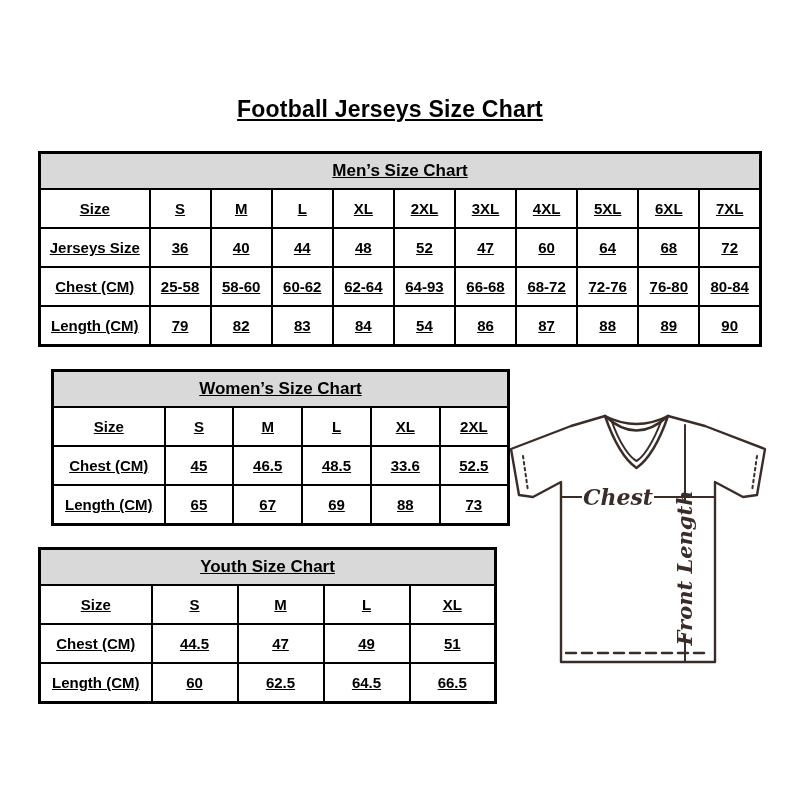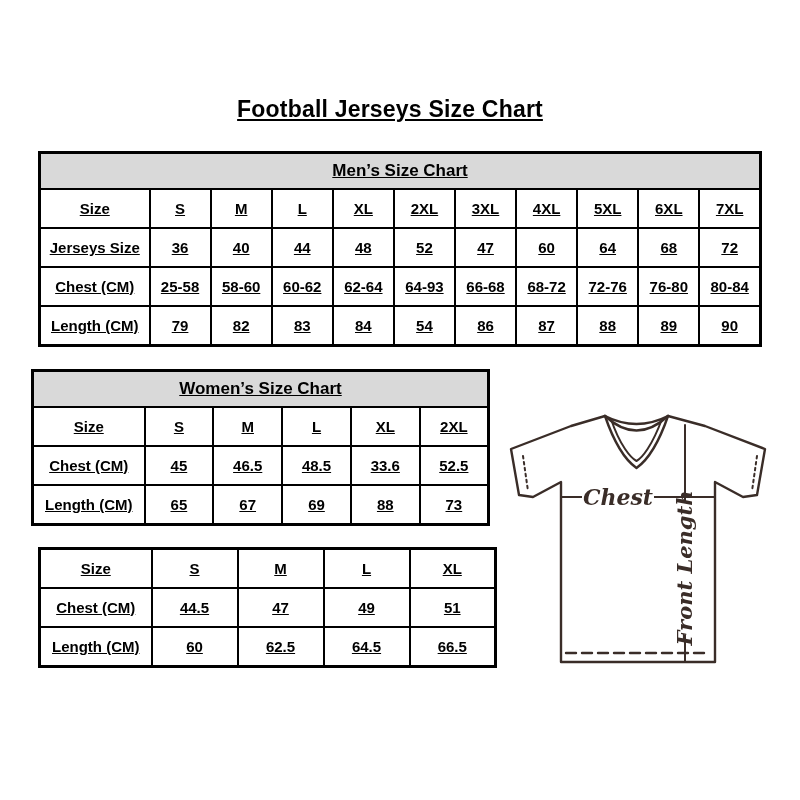--- a/index.html
+++ b/index.html
@@ -20,21 +20,21 @@
   }
   .page-title{
     position:absolute;top:96px;left:0;width:780px;
     text-align:center;
     font-size:23px;font-weight:bold;
     letter-spacing:0.2px;
     text-decoration:underline;
   }
   .table-host{position:absolute;}
   #men-host{left:38px;top:151px;}
-  #women-host{left:31px;top:369px;}
+  #women-host{left:51px;top:369px;}
   #youth-host{left:38px;top:547px;}
   table.size-table{
     border-collapse:collapse;
     table-layout:fixed;
     background:#fff;
     border:3px solid var(--table-border,#000);
     text-decoration:underline;
   }
   #men-host table.size-table{width:724px;}
   #women-host table.size-table,
@@ -199,20 +199,23 @@
     <table class="size-table">
       <colgroup>
         <col style="width: 112px;">
         <col>
         <col>
         <col>
         <col>
       </colgroup>
       <tbody>
         <tr>
+          <td colspan="5" class="band">Youth Size Chart</td>
+        </tr>
+        <tr>
           <td>Size</td>
           <td>S</td>
           <td>M</td>
           <td>L</td>
           <td>XL</td>
         </tr>
         <tr>
           <td>Chest (CM)</td>
           <td>44.5</td>
           <td>47</td>

